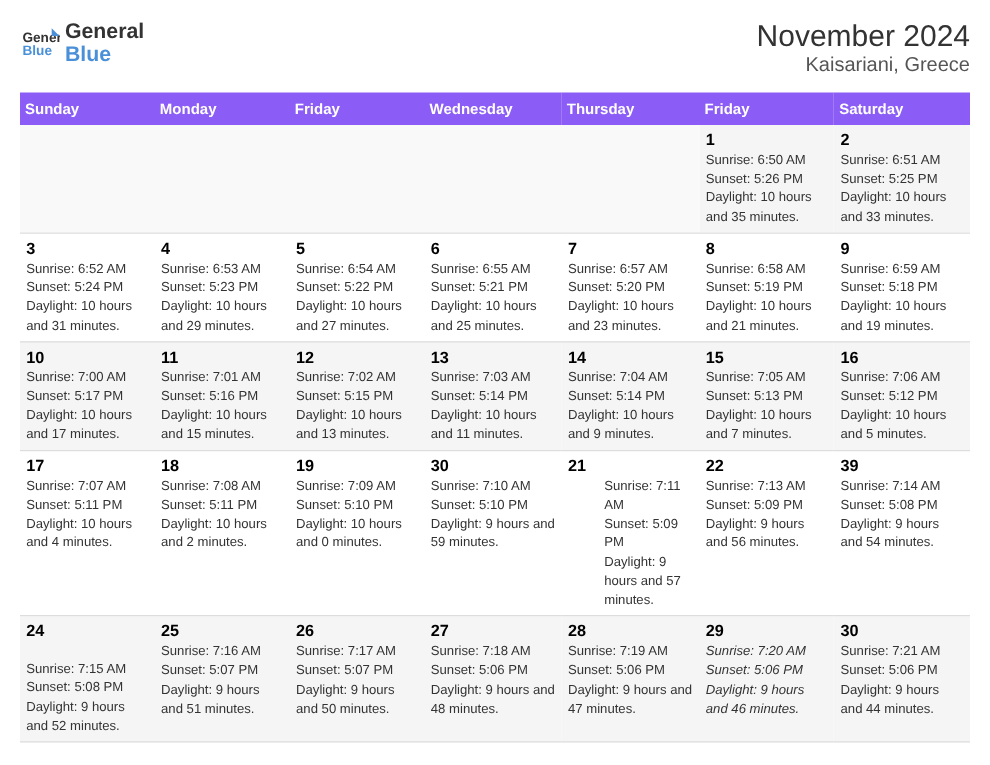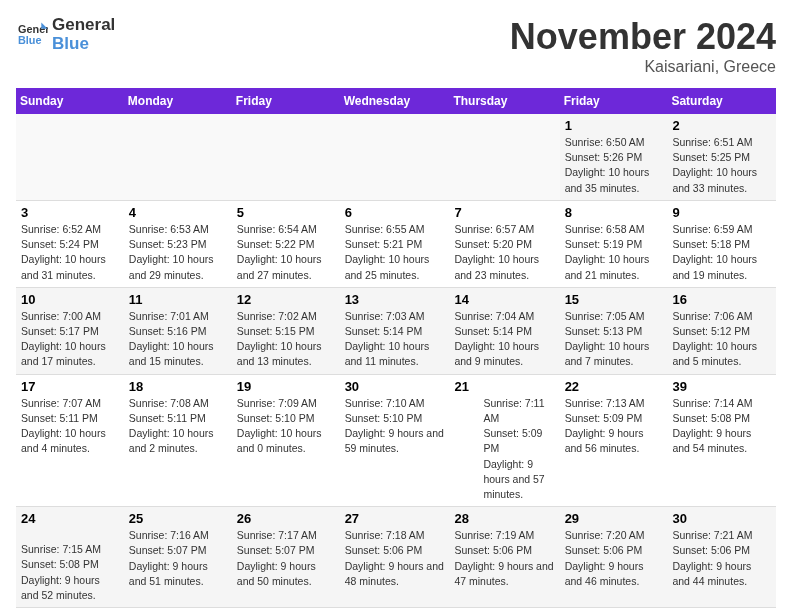--- a/index.html
+++ b/index.html
@@ -22,35 +22,35 @@
       gap: 4px;
     }
     .logo-icon {
       width: 32px;
       height: 28px;
     }
     .title-area {
       text-align: right;
     }
     .month-title {
-      font-size: 36px;
-      font-weight: 700;
+      font-size: 24px;
+      font-weight: 400;
       color: #333;
     }
     .location-title {
       font-size: 16px;
       color: #555;
     }
     table {
       width: 100%;
       border-collapse: collapse;
       font-size: 11px;
     }
     thead tr {
-      background-color: #6d28d9;
+      background-color: #8b5cf6;
       color: white;
     }
     thead th {
       padding: 6px 4px;
       text-align: left;
       font-size: 12px;
       font-weight: bold;
     }
     tbody tr {
       border-bottom: 1px solid #ddd;
@@ -292,21 +292,21 @@
 Daylight: 9 hours and 48 minutes.</div>
         </td>
         <td>
           <span class="day-num">28</span>
           <div class="day-info" style="white-space: pre-line;">Sunrise: 7:19 AM
 Sunset: 5:06 PM
 Daylight: 9 hours and 47 minutes.</div>
         </td>
         <td>
           <span class="day-num">29</span>
-          <div class="day-info" style="white-space: pre-line;">Sunrise: 7:20 AM
+          <div class="day-info" style="white-space: pre-line; font-style: italic;">Sunrise: 7:20 AM
 Sunset: 5:06 PM
 Daylight: 9 hours and 46 minutes.</div>
         </td>
         <td>
           <span class="day-num">30</span>
           <div class="day-info" style="white-space: pre-line;">Sunrise: 7:21 AM
 Sunset: 5:06 PM
 Daylight: 9 hours and 44 minutes.</div>
         </td>
       </tr>

